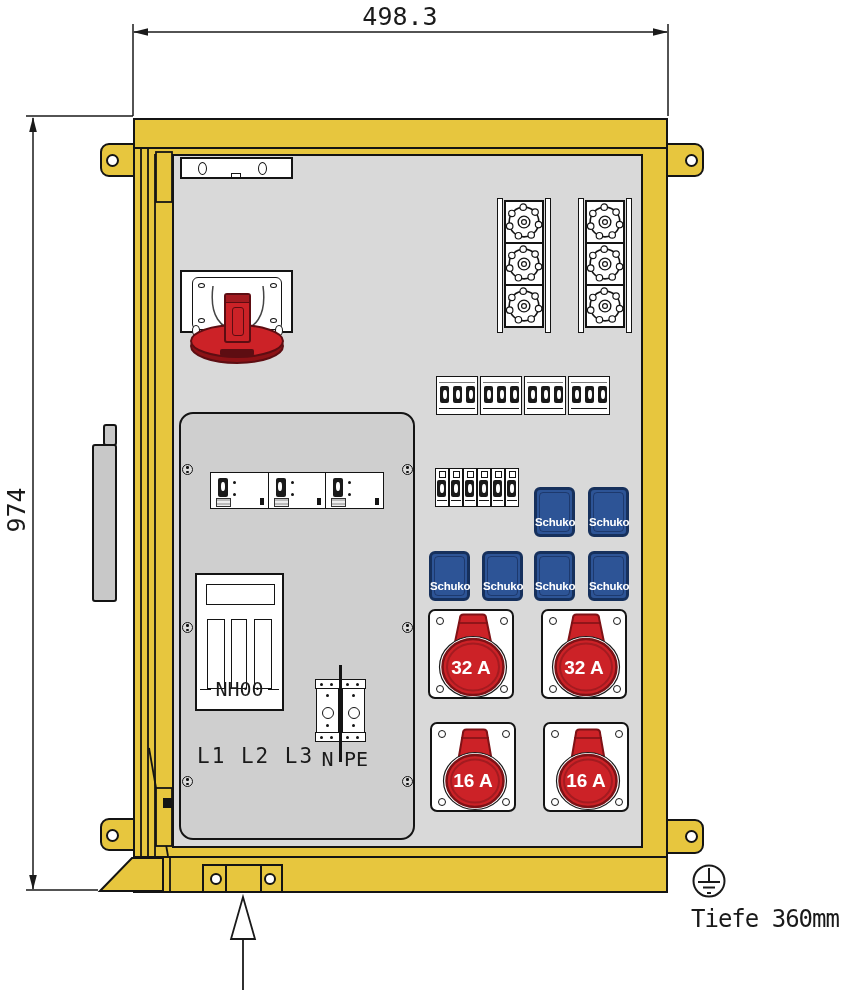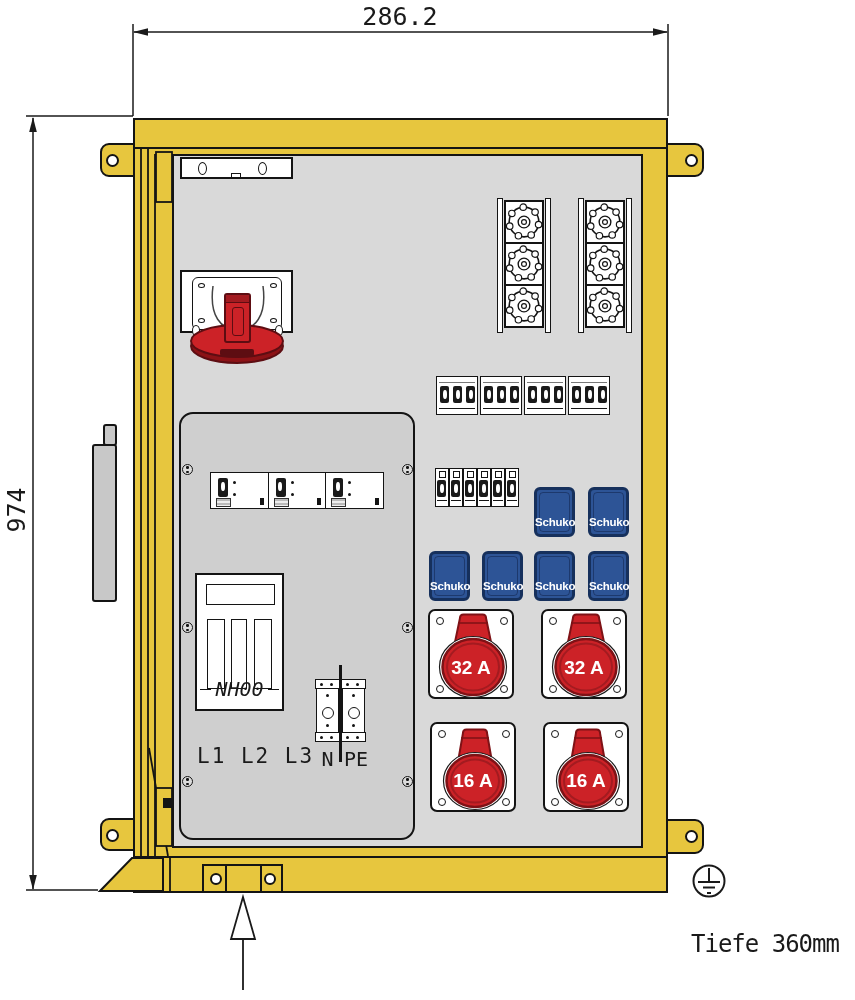--- a/index.html
+++ b/index.html
@@ -47,21 +47,21 @@
   .pstrip { position:absolute; left:210px; top:472px; width:174px; height:37px; background:#fff; border:1.5px solid #141414; display:flex; }
   .pcell { position:relative; flex:1; }
   .pcell:not(:last-child) { border-right:1.5px solid #141414; }
   .pcell .tgl { left:7px; top:5px; width:10px; height:19px; }
   .pcell .dot { position:absolute; width:3px; height:3px; background:#141414; border-radius:50%; }
   .pcell .clip { position:absolute; left:5px; bottom:1px; width:15px; height:9px; border:1px solid #333;
                  background:repeating-linear-gradient(180deg,#bbb 0 2px,#eee 2px 4px); }
   .pcell .mark { position:absolute; right:4px; bottom:3px; width:4px; height:7px; background:#141414; }
 
   
-  .nh { position:absolute; left:195px; top:573px; width:89px; height:138px; background:#fff; border:2px solid #141414;font-style:italic; }
+  .nh { position:absolute; left:195px; top:573px; width:89px; height:138px; background:#fff; border:2px solid #141414; }
   .nh .top { position:absolute; left:9px; top:9px; width:69px; height:21px; border:1.5px solid #141414; }
   .nh .slot { position:absolute; top:44px; height:70px; border:1.5px solid #141414; }
   .nh .lblrow { position:absolute; left:0; right:0; bottom:8px; display:flex; align-items:center; justify-content:center; gap:4px; font-size:20px; }
   .nh .dash { width:11px; border-top:1.5px solid #141414; }
 
   
   .term { position:absolute; width:23px; height:62px; background:#fff; border:1.5px solid #141414; }
   .term .cap { position:absolute; left:-2px; right:-2px; height:10px; background:#fff; border:1.5px solid #141414; }
   .term .d { position:absolute; width:3px; height:3px; border-radius:50%; background:#141414; }
   .term .ring { position:absolute; left:50%; top:27px; width:12px; height:12px; margin-left:-6px; border:1.5px solid #141414; border-radius:50%; }
@@ -423,23 +423,23 @@
     <div class="rating">16 A</div>
   </div>
 
   <div class="bracket">
     <div class="v" style="left:21px;"></div>
       <div class="v" style="left:56px;"></div>
     <div class="hole" style="left:6px; top:7px;"></div>
     <div class="hole" style="left:60px; top:7px;"></div>
   </div>
 
-  <div class="abs cadtext" style="left:340px; top:2px; width:120px; text-align:center; font-size:25px;">286.2</div>
+  <div class="abs cadtext" style="left:340px; top:2px; width:120px; text-align:center; font-size:25px;">498.3</div>
   <div class="abs cadtext" style="left:-14px; top:495px; width:62px; height:30px; text-align:center; font-size:25px; transform:rotate(-90deg);">974</div>
-  <div class="abs cadtext" style="left:691px; top:905px; font-size:24px; letter-spacing:-1px;margin-top:25px;">Tiefe 360mm</div>
+  <div class="abs cadtext" style="left:691px; top:905px; font-size:24px; letter-spacing:-1px;">Tiefe 360mm</div>
 
   <svg class="overlay" width="855" height="1000" viewBox="0 0 855 1000">
 
     <g stroke="#1a1a1a" stroke-width="1.5">
       <line x1="134" y1="32" x2="667" y2="32"></line>
       <line x1="133" y1="24" x2="133" y2="116"></line>
       <line x1="668" y1="24" x2="668" y2="116"></line>
     </g>
     <polygon points="133,32 148,28.2 148,35.8" fill="#1a1a1a"></polygon>
     <polygon points="668,32 653,28.2 653,35.8" fill="#1a1a1a"></polygon>

